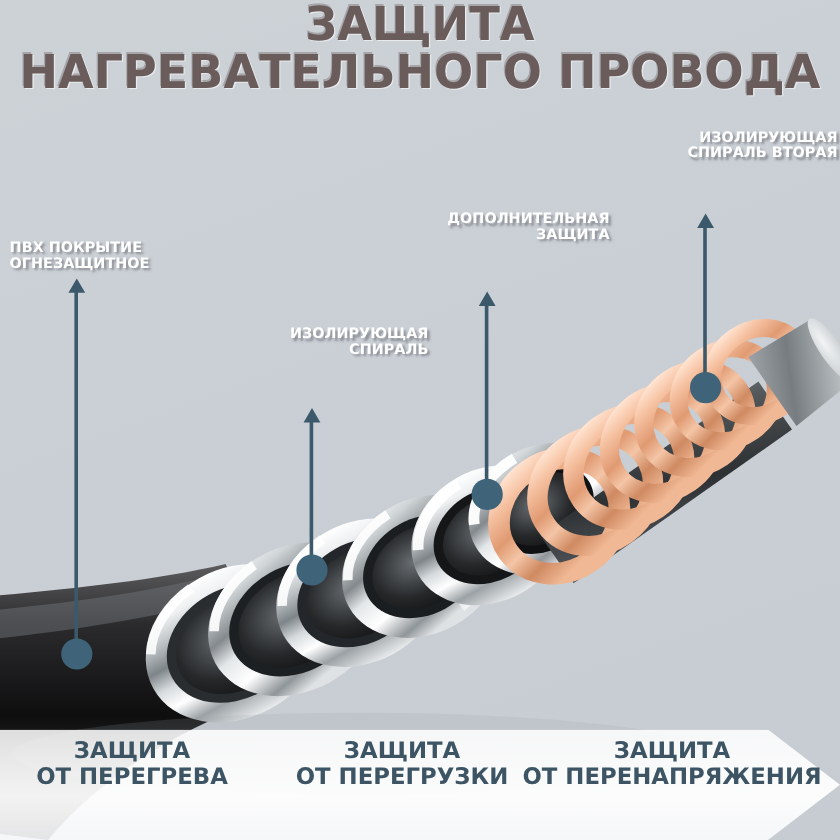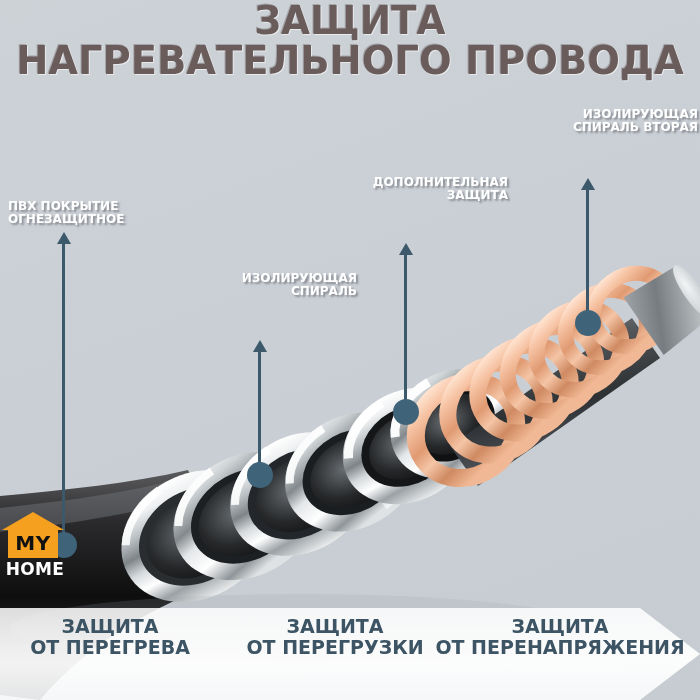--- a/index.html
+++ b/index.html
@@ -302,28 +302,20 @@
     <span class="arrow"></span>
     <span class="stem" style="height: 167px; top: 6px;"></span>
     <span class="dot" style="top: 156px;"></span>
   </div>
   <div class="ptr" id="ptr3" style="left: 586px; top: 178px;">
     <span class="arrow"></span>
     <span class="stem" style="height: 143px; top: 6px;"></span>
     <span class="dot" style="top: 132px;"></span>
   </div>
 
-  <div id="logo">
-    <div class="house">
-      <div class="roof"></div>
-      <div class="body"></div>
-    </div>
-    <div class="my">MY</div>
-    <div class="home">HOME</div>
-  </div>
 
   <div id="band"></div>
   <div class="bb" id="bb0">ЗАЩИТА
 ОТ ПЕРЕГРЕВА</div>
   <div class="bb" id="bb1">ЗАЩИТА
 ОТ ПЕРЕГРУЗКИ</div>
   <div class="bb" id="bb2">ЗАЩИТА
 ОТ ПЕРЕНАПРЯЖЕНИЯ</div>
 
 </div>

